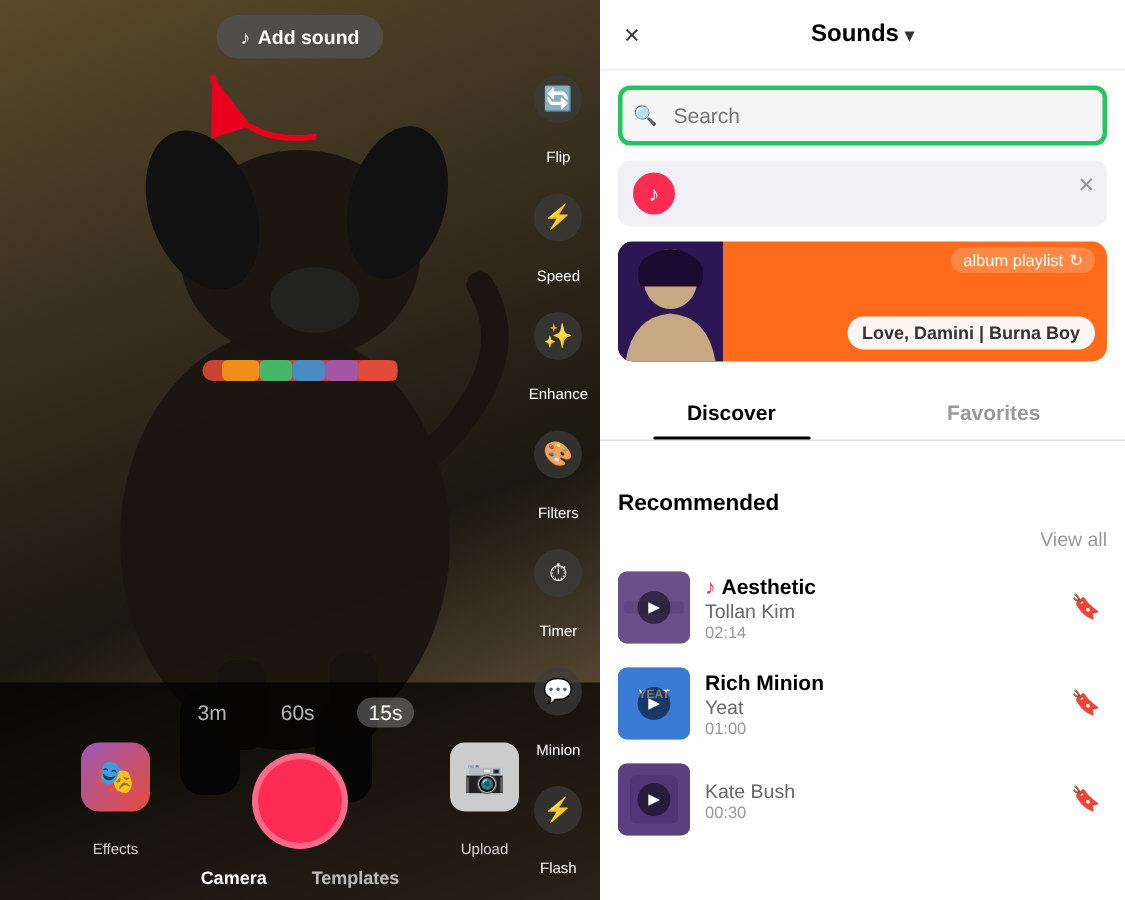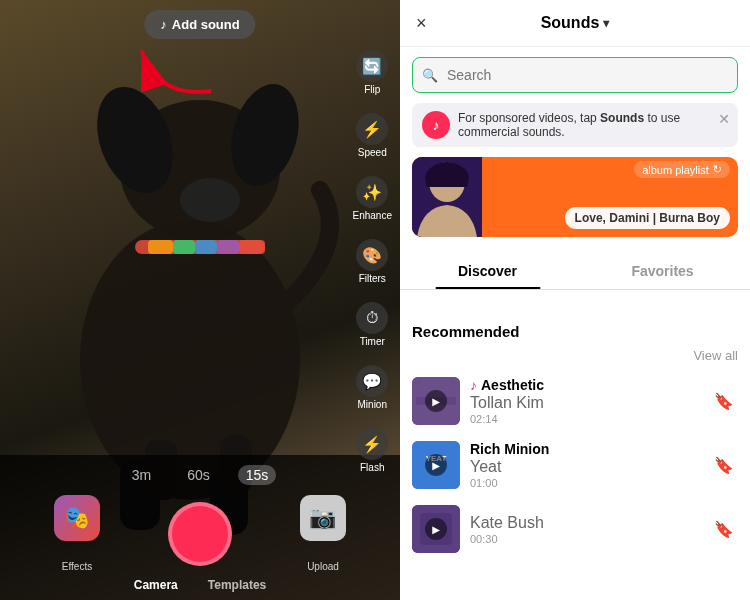--- a/index.html
+++ b/index.html
@@ -90,20 +90,21 @@
       display: flex;
       align-items: center;
       justify-content: center;
       font-size: 16px;
     }
 
     .control-label {
       font-size: 10px;
       color: #fff;
       text-align: left;
+      margin-top: 16px;
     }
 
     
     .bottom-bar {
       position: absolute;
       bottom: 0;
       left: 0;
       width: 100%;
       background: rgba(0,0,0,0.7);
       padding: 10px 0 8px;
@@ -235,21 +236,21 @@
     }
 
     .search-bar {
       margin: 10px 12px;
       position: relative;
     }
 
     .search-input {
       width: 100%;
       padding: 9px 12px 9px 34px;
-      border: 1px solid #22c55e;
+      border: 3px solid #22c55e;
       border-radius: 8px;
       font-size: 14px;
       color: #999;
       background: #f5f5f5;
       outline: none;
     }
 
     .search-icon-pos {
       position: absolute;
       left: 10px;
@@ -461,21 +462,21 @@
       align-items: center;
       gap: 4px;
     }
 
     .song-note {
       color: #fe2c55;
       font-size: 14px;
     }
 
     .song-artist {
-      font-size: 16px;
+      font-size: 13px;
       color: #666;
       margin-top: 1px;
     }
 
     .song-duration {
       font-size: 11px;
       color: #999;
       margin-top: 1px;
     }
 
@@ -610,23 +611,20 @@
     </div>
   </div>
 
   <div class="search-bar">
     <span class="search-icon-pos">🔍</span>
     <input class="search-input" type="text" placeholder="Search" style="">
   </div>
 
   <div class="info-banner">
     <div class="info-icon">♪</div>
-    <div class="info-text">
-      For sponsored videos, tap <strong>Sounds</strong> to use commercial sounds.
-    </div>
     <span class="info-close">✕</span>
   </div>
 
   <div class="album-banner">
     <div class="album-person">
 
       <svg width="70" height="80" viewBox="0 0 70 80" xmlns="http://www.w3.org/2000/svg">
         <rect width="70" height="80" fill="#2c1654"></rect>
         <ellipse cx="35" cy="25" rx="18" ry="20" fill="#c8a882"></ellipse>
         <path d="M5 80 Q10 50 35 48 Q60 50 65 80 Z" fill="#c8a882"></path>

